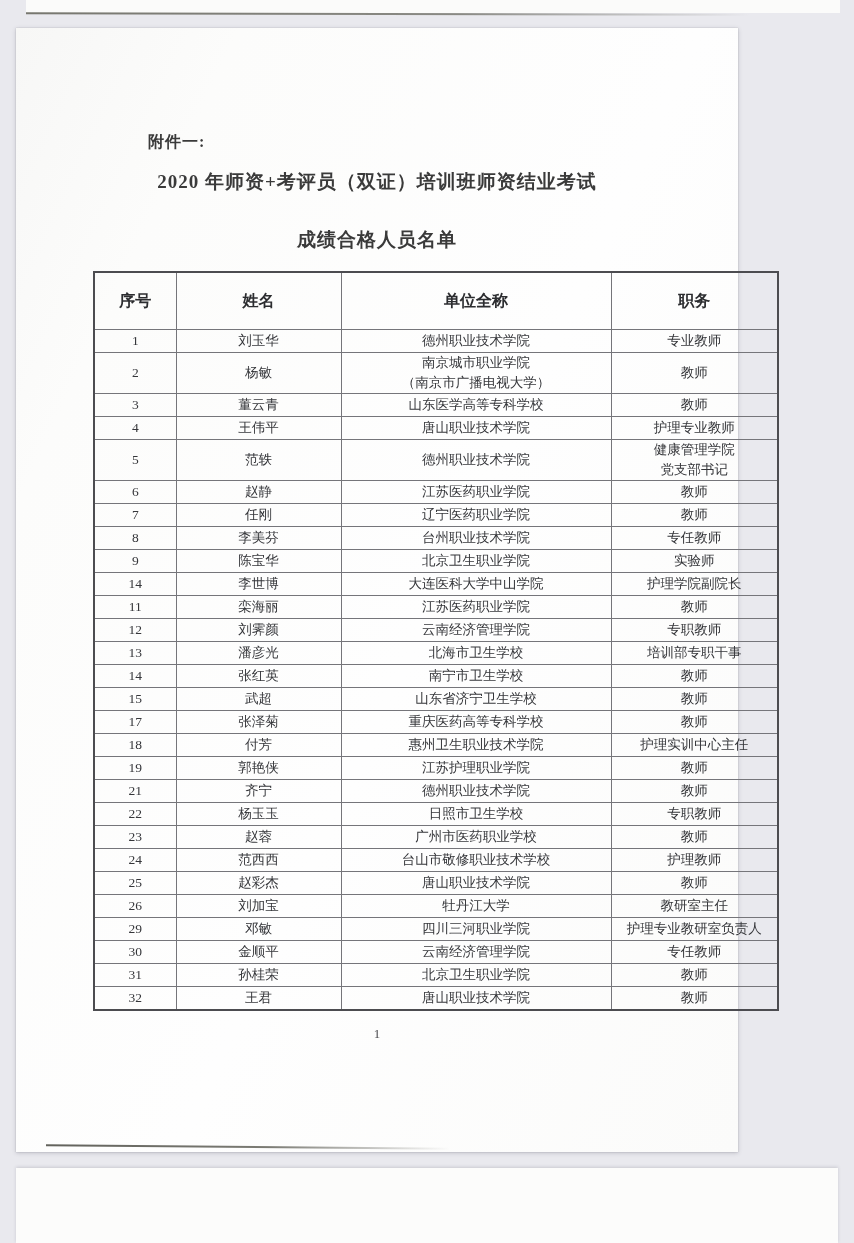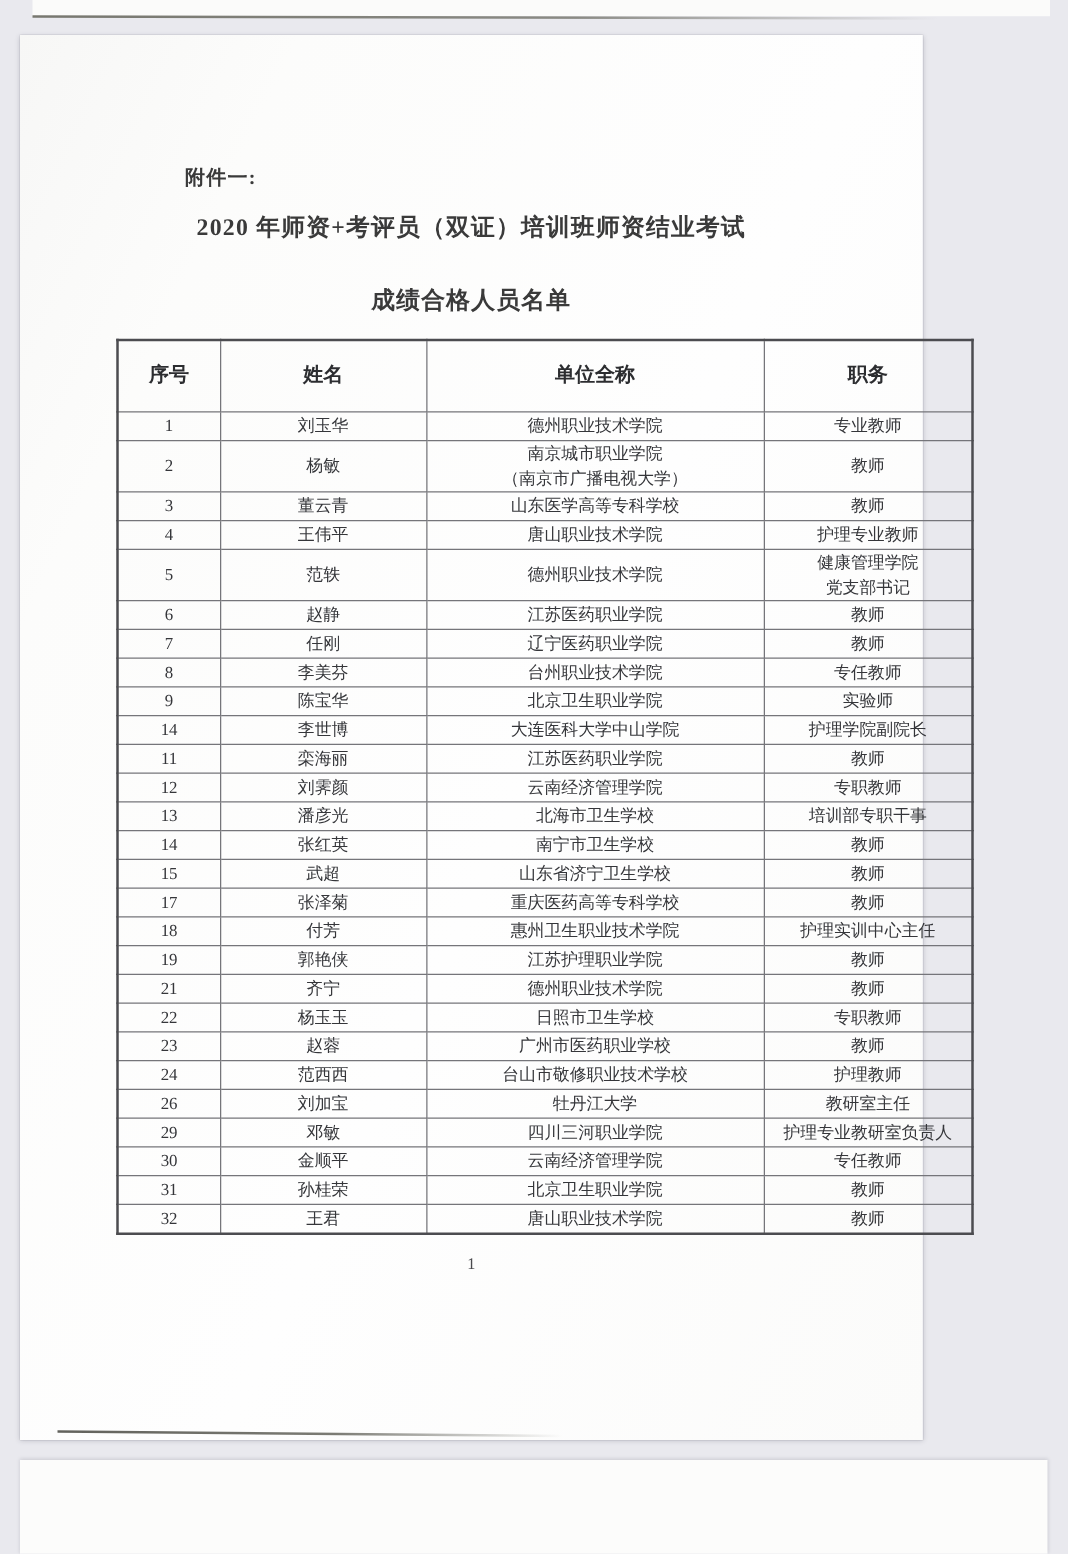--- a/index.html
+++ b/index.html
@@ -289,20 +289,26 @@
             <td>广州市医药职业学校</td>
             <td>教师</td>
           </tr>
           <tr>
             <td>24</td>
             <td>范西西</td>
             <td>台山市敬修职业技术学校</td>
             <td>护理教师</td>
           </tr>
           <tr>
+            <td>25</td>
+            <td>赵彩杰</td>
+            <td>唐山职业技术学院</td>
+            <td>教师</td>
+          </tr>
+          <tr>
             <td>26</td>
             <td>刘加宝</td>
             <td>牡丹江大学</td>
             <td>教研室主任</td>
           </tr>
           <tr>
             <td>29</td>
             <td>邓敏</td>
             <td>四川三河职业学院</td>
             <td>护理专业教研室负责人</td>

